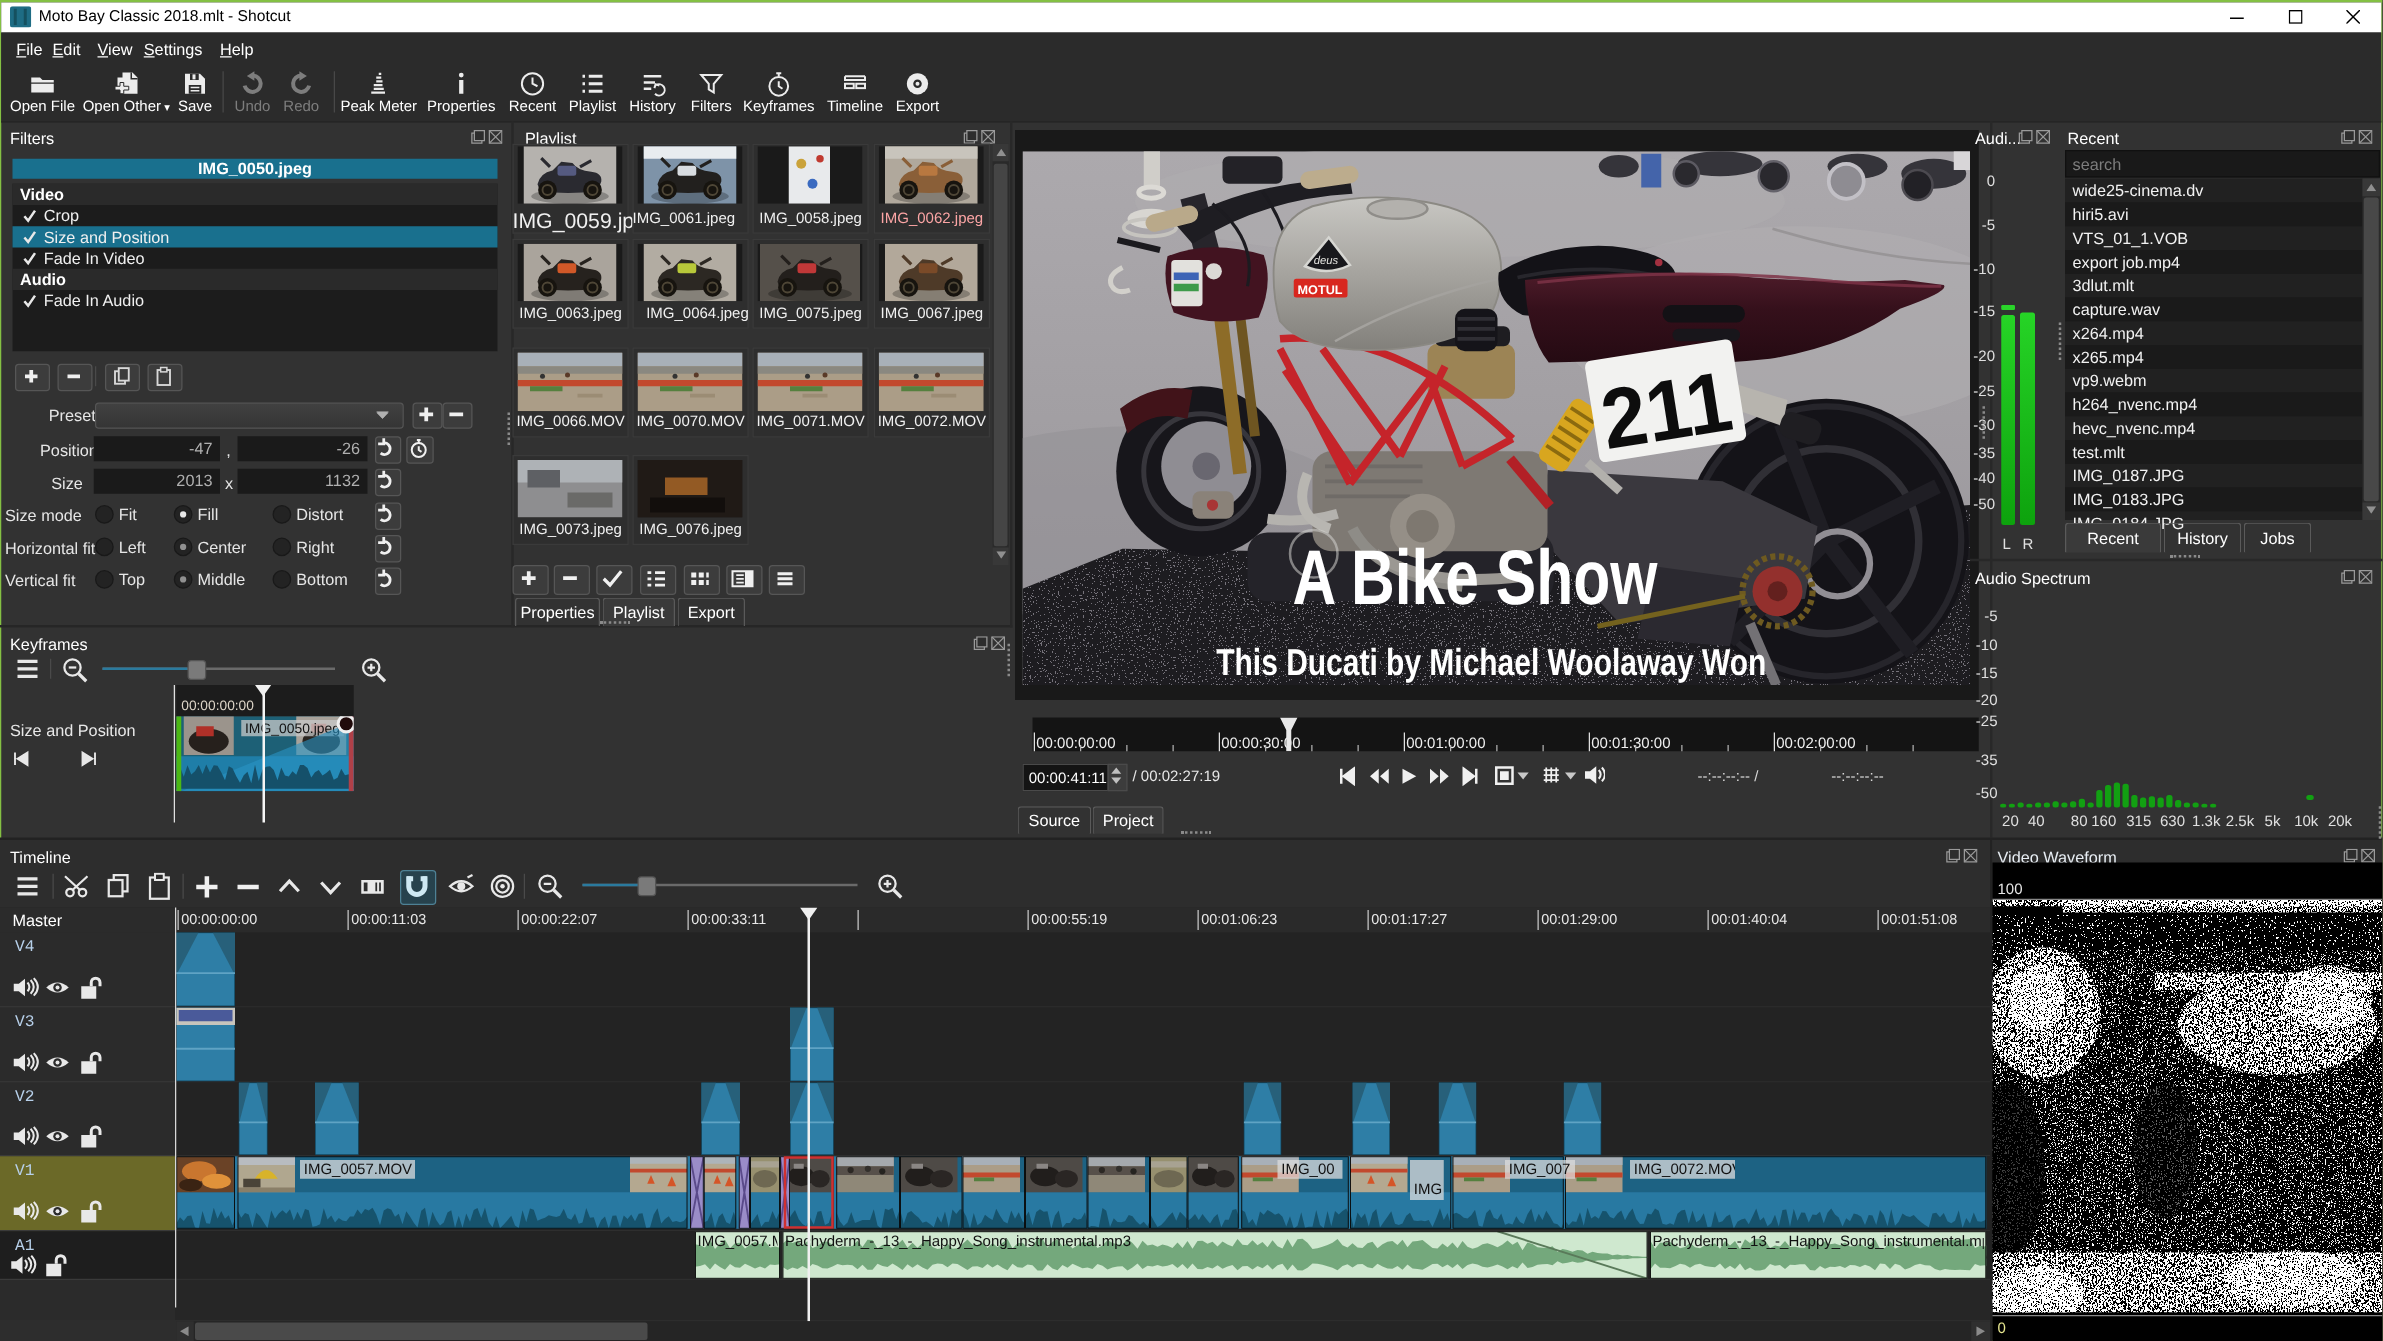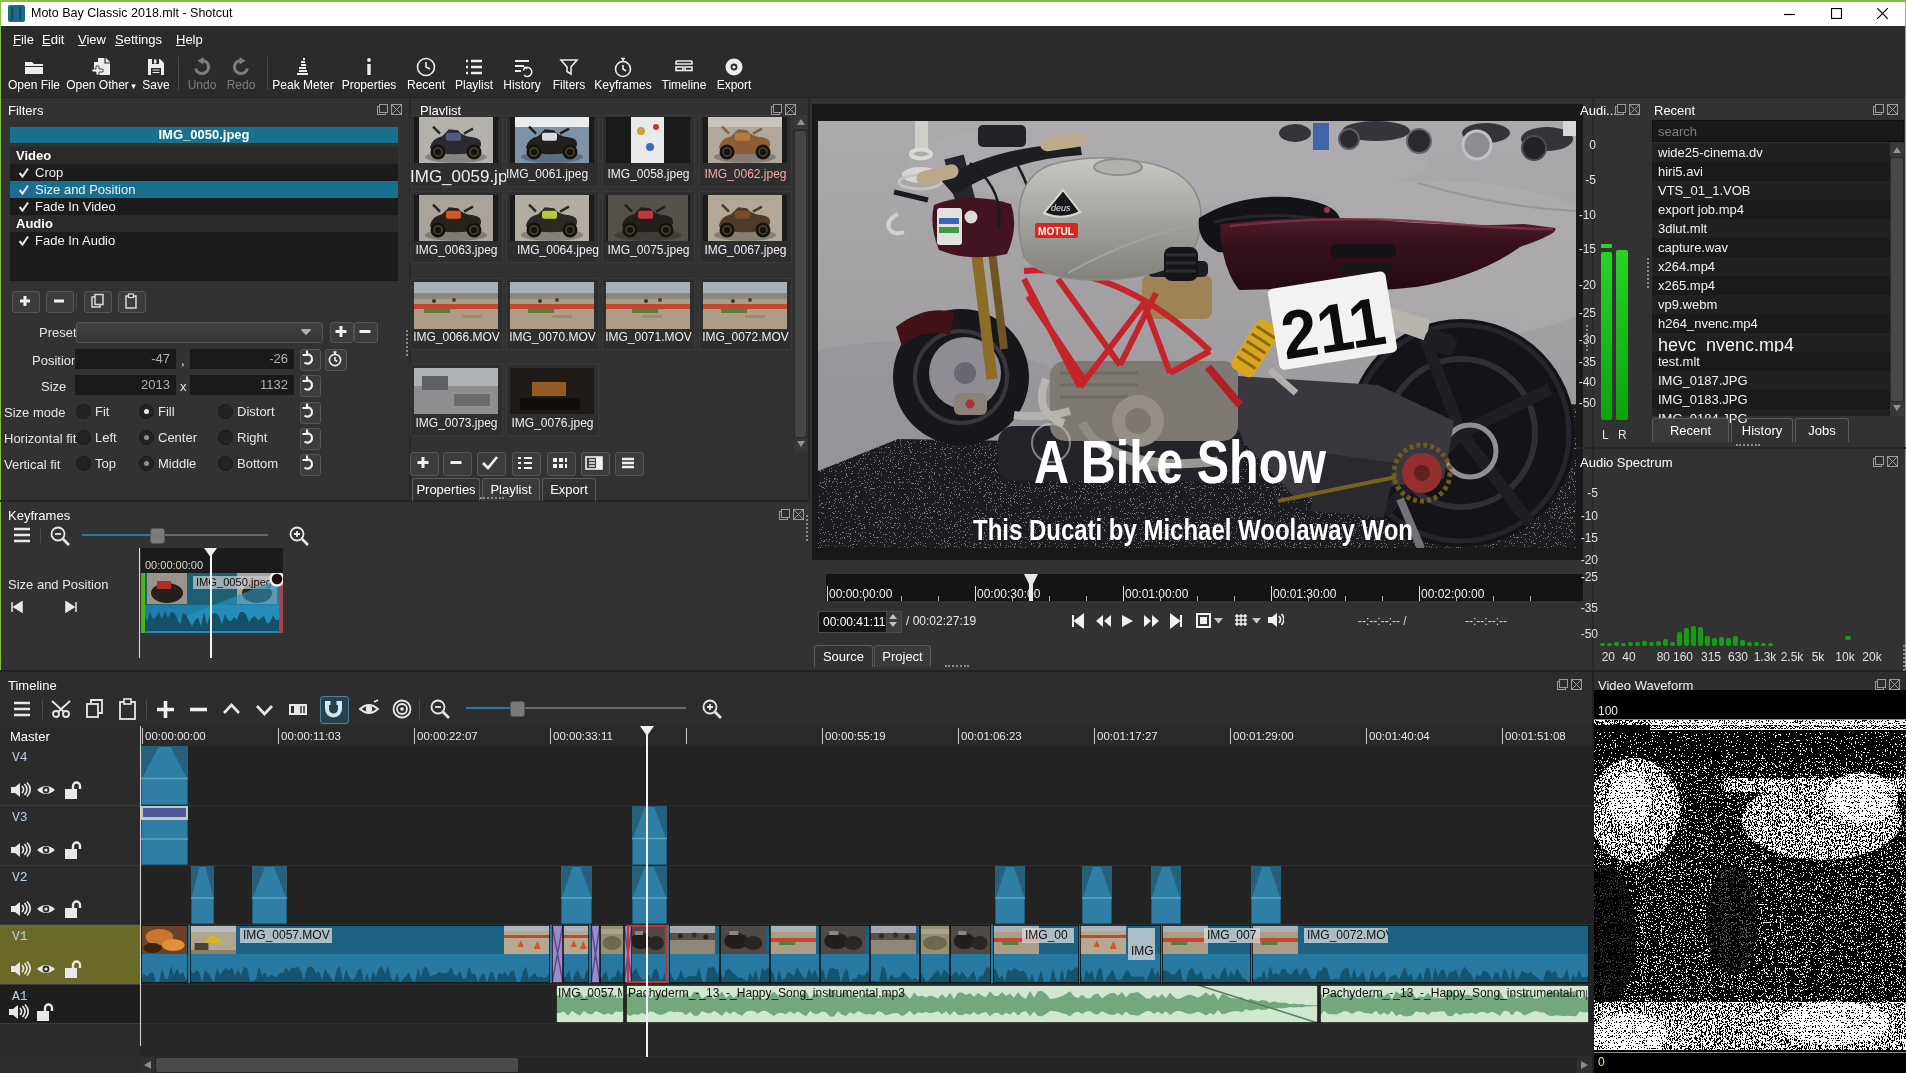--- a/index.html
+++ b/index.html
@@ -810,21 +810,21 @@
 <div class="abs " style="left:1658px;top:240px;font-size:13px;color:#f2f2f2">capture.wav</div>
 <div class="abs " style="left:1652px;top:257px;width:238px;height:19px;background:#212121;overflow:hidden"></div>
 <div class="abs " style="left:1658px;top:259px;font-size:13px;color:#f2f2f2">x264.mp4</div>
 <div class="abs " style="left:1652px;top:276px;width:238px;height:19px;background:#1a1a1a;overflow:hidden"></div>
 <div class="abs " style="left:1658px;top:278px;font-size:13px;color:#f2f2f2">x265.mp4</div>
 <div class="abs " style="left:1652px;top:295px;width:238px;height:19px;background:#212121;overflow:hidden"></div>
 <div class="abs " style="left:1658px;top:297px;font-size:13px;color:#f2f2f2">vp9.webm</div>
 <div class="abs " style="left:1652px;top:314px;width:238px;height:19px;background:#1a1a1a;overflow:hidden"></div>
 <div class="abs " style="left:1658px;top:316px;font-size:13px;color:#f2f2f2">h264_nvenc.mp4</div>
 <div class="abs " style="left:1652px;top:333px;width:238px;height:19px;background:#212121;overflow:hidden"></div>
-<div class="abs " style="left:1658px;top:335px;font-size:18px;color:#f2f2f2">hevc_nvenc.mp4</div>
+<div class="abs " style="left:1658px;top:335px;font-size:13px;color:#f2f2f2">hevc_nvenc.mp4</div>
 <div class="abs " style="left:1652px;top:352px;width:238px;height:19px;background:#1a1a1a;overflow:hidden"></div>
 <div class="abs " style="left:1658px;top:354px;font-size:13px;color:#f2f2f2">test.mlt</div>
 <div class="abs " style="left:1652px;top:371px;width:238px;height:19px;background:#212121;overflow:hidden"></div>
 <div class="abs " style="left:1658px;top:373px;font-size:13px;color:#f2f2f2">IMG_0187.JPG</div>
 <div class="abs " style="left:1652px;top:390px;width:238px;height:19px;background:#1a1a1a;overflow:hidden"></div>
 <div class="abs " style="left:1658px;top:392px;font-size:13px;color:#f2f2f2">IMG_0183.JPG</div>
 <div class="abs " style="left:1652px;top:409px;width:238px;height:7px;background:#212121;overflow:hidden"></div>
 <div class="abs " style="left:1658px;top:411px;font-size:13px;color:#f2f2f2">IMG_0184.JPG</div>
 <div class="abs " style="left:1890px;top:143px;width:14px;height:273px;background:#2a2a2a"></div>
 <div class="abs " style="left:1890px;top:143px;width:14px;height:14px;background:#383838"></div>

